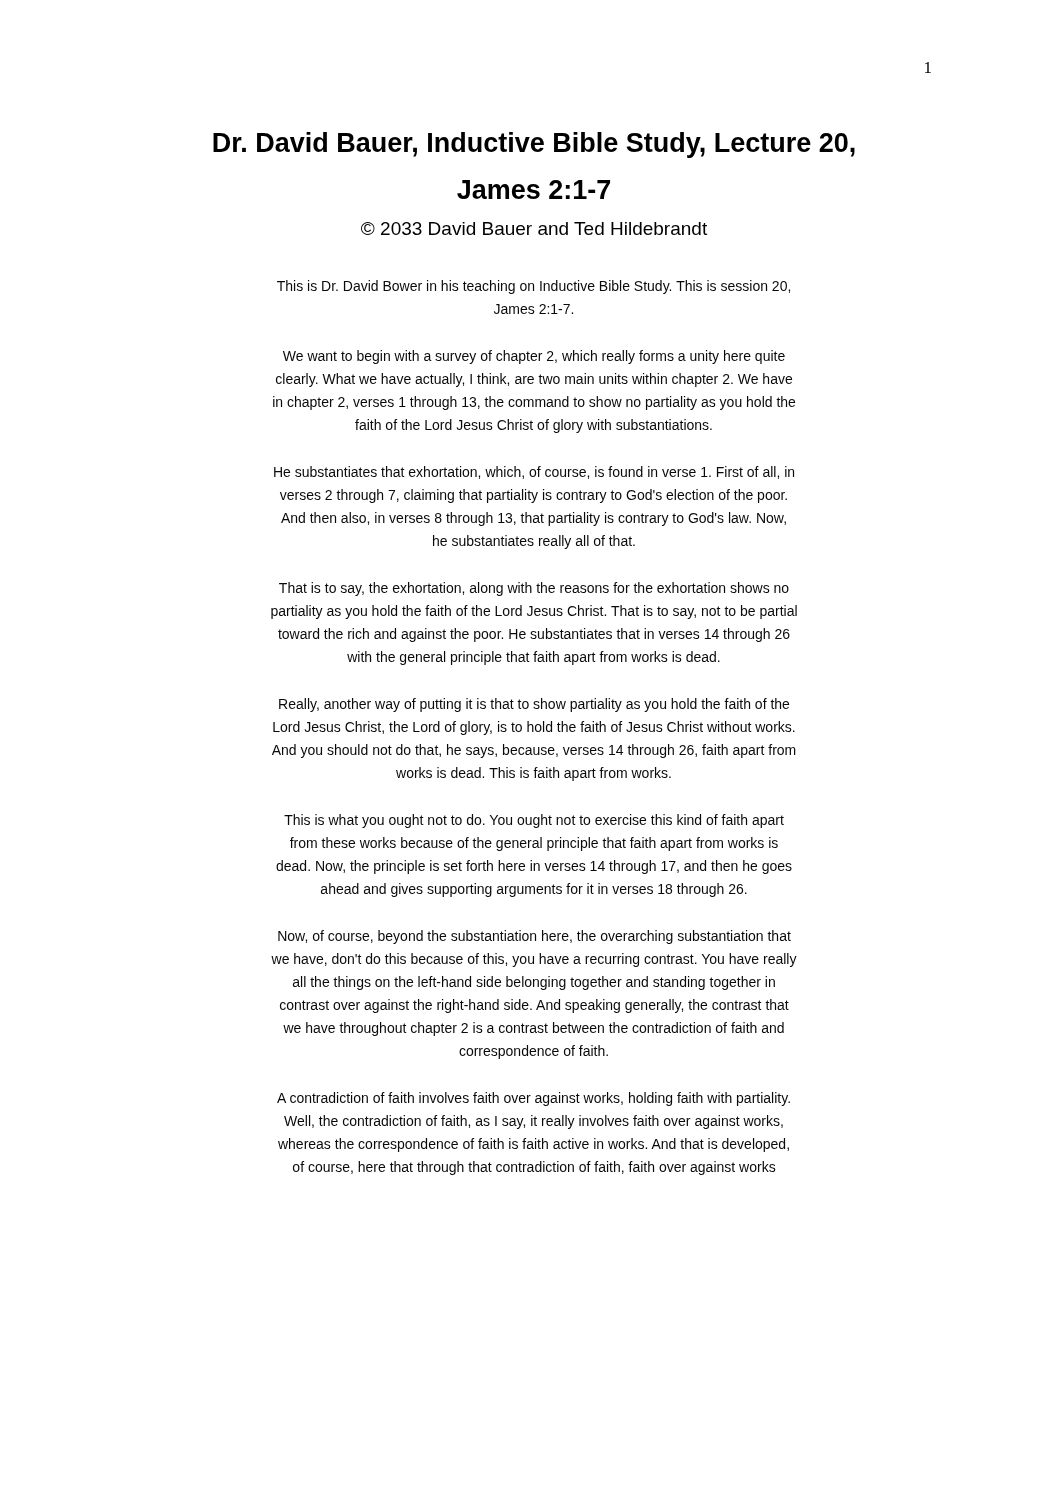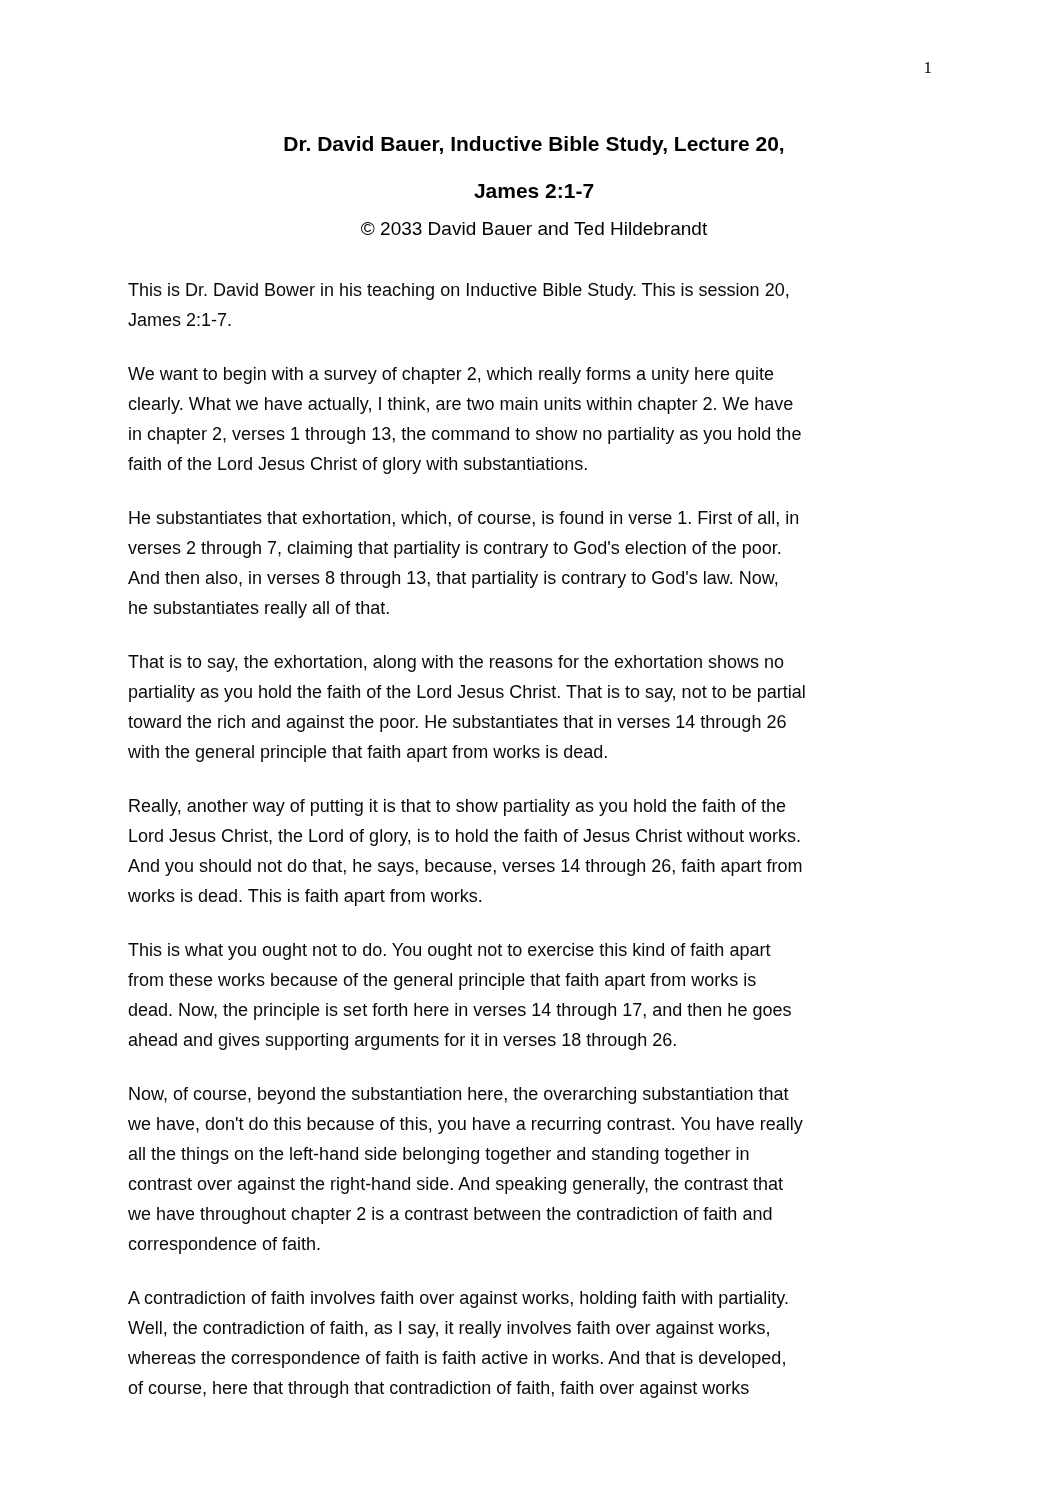--- a/index.html
+++ b/index.html
@@ -24,40 +24,41 @@
     font-size: 17px;
     color: #000000;
   }
   .content {
     margin-left: 128px;
     width: 812px;
     padding-top: 120px;
   }
   .doc-title {
     margin: 0;
-    font-size: 21px;
+    font-size: 27px;
     font-weight: 700;
     line-height: 47px;
     text-align: center;
     white-space: pre;
     color: #000000;
   }
   .copyright {
     margin: 0;
     font-size: 19px;
     line-height: 29px;
     text-align: center;
     color: #000000;
   }
   .body-text p {
     margin: 0 0 24px 0;
-    font-size: 18px;
-    line-height: 30px;
+    font-size: 14px;
+    line-height: 23px;
     white-space: pre-line;
     color: #0a0a0a;
+    text-align: center;
   }
   .body-text p.first {
     margin-top: 32px;
   }
 </style>
 </head>
 <body>
 
 <div class="page">
   <div class="page-number">1</div>

